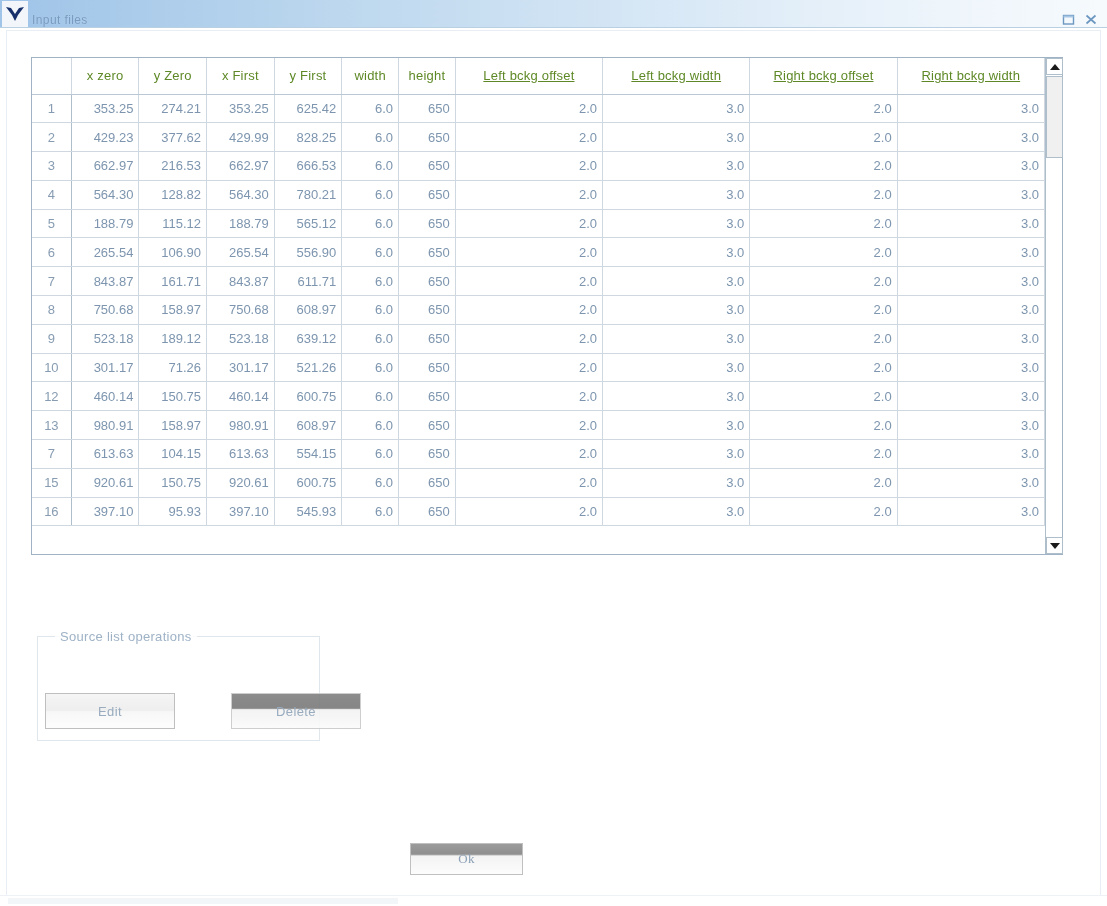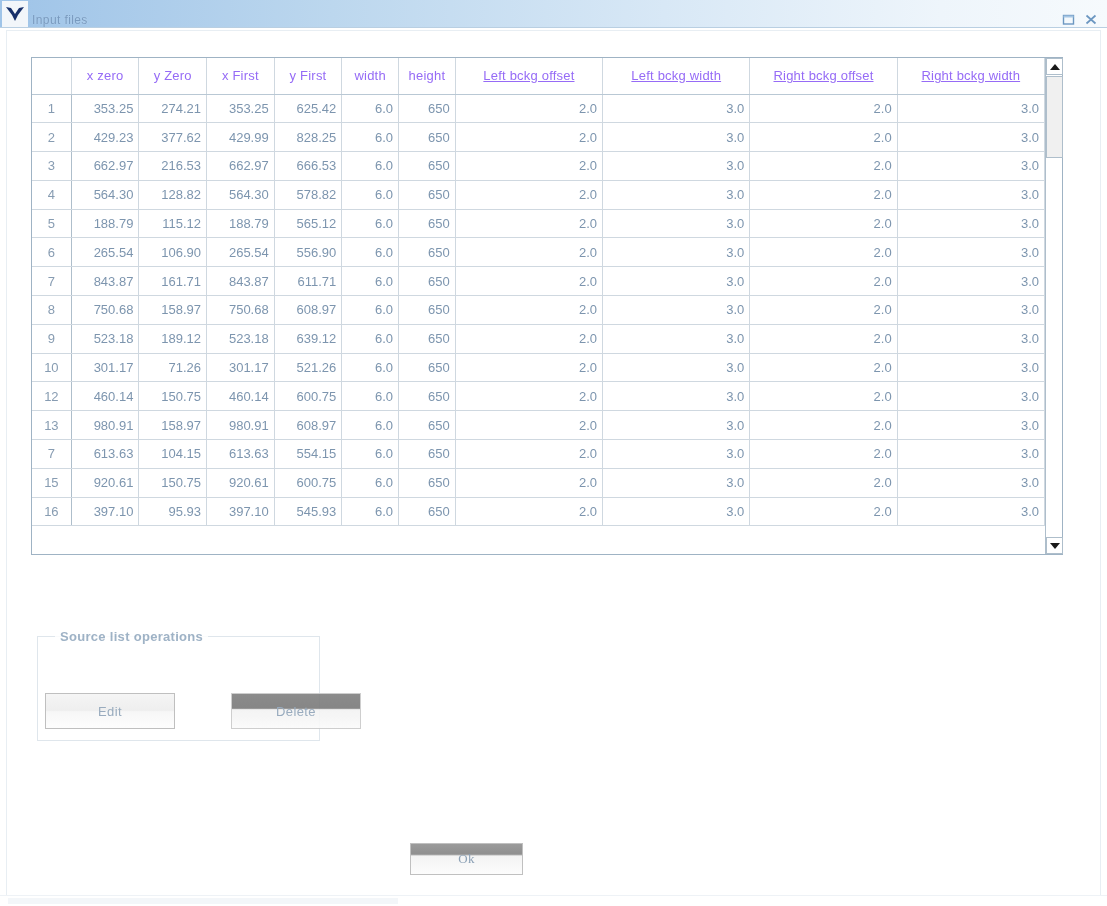--- a/index.html
+++ b/index.html
@@ -126,21 +126,21 @@
     height: 28.8px;
     box-sizing: border-box;
     white-space: nowrap;
     overflow: hidden;
     font-weight: normal;
     color: #6f8aa6;
     opacity: 0.9;
   }
   table.grid thead th {
     background: #ffffff;
-    color: #8b5cf6;
+    color: #4d7c0f;
     text-align: center;
     border-top: none;
     border-bottom: 1px solid #b9c8d4;
     height: 36px;
     font-size: 13px;
     letter-spacing: 0.2px;
   }
   table.grid thead th.corner {
     width: 36px;
     border-left: none;
@@ -222,21 +222,20 @@
   .groupbox-title {
     position: absolute;
     left: 48px;
     top: 598px;
     background: #ffffff;
     padding: 0 5px;
     font-size: 13px;
     color: #8fa6bd;
     opacity: 0.85;
     letter-spacing: 0.3px;
-    font-weight: bold;
   }
   .gb-buttons {
     position: absolute;
     left: 38px;
     top: 662px;
     display: flex;
     gap: 56px;
   }
   .btn {
     width: 130px;
@@ -384,21 +383,21 @@
                   <td class="num">2.0</td>
                   <td class="num">3.0</td>
                   <td class="num">2.0</td>
                   <td class="num">3.0</td>
                 </tr>
                 <tr>
                   <td class="rownum">4</td>
                   <td class="num">564.30</td>
                   <td class="num">128.82</td>
                   <td class="num">564.30</td>
-                  <td class="num">578.82</td>
+                  <td class="num">780.21</td>
                   <td class="num">6.0</td>
                   <td class="num">650</td>
                   <td class="num">2.0</td>
                   <td class="num">3.0</td>
                   <td class="num">2.0</td>
                   <td class="num">3.0</td>
                 </tr>
                 <tr>
                   <td class="rownum">5</td>
                   <td class="num">188.79</td>

